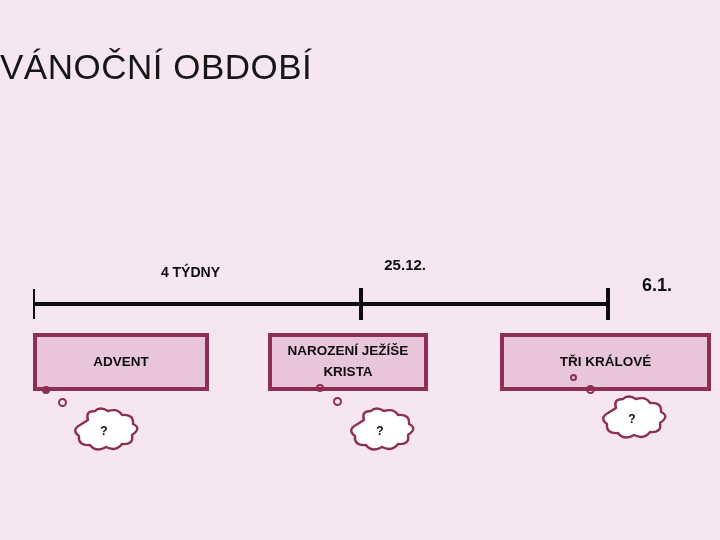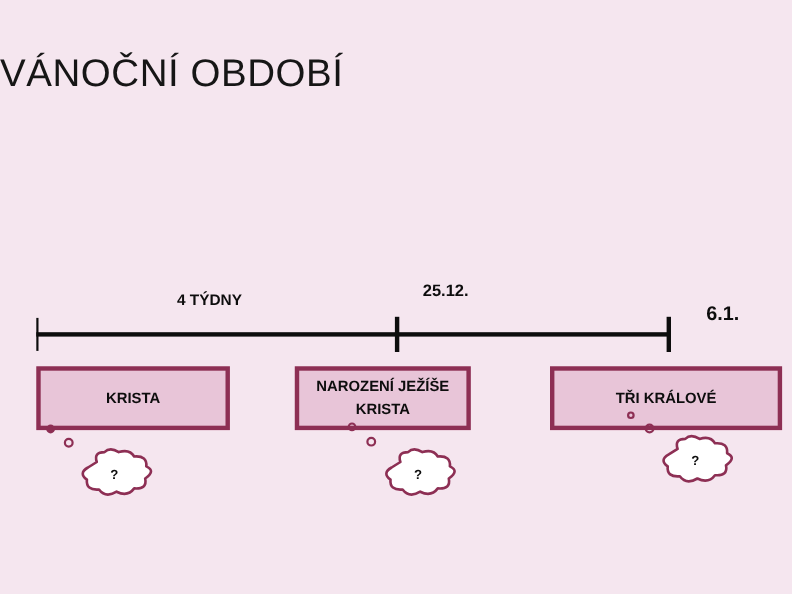--- a/index.html
+++ b/index.html
@@ -167,21 +167,21 @@
 
   <div class="axis-line"></div>
   <div class="tick tick-start"></div>
   <div class="tick tick-mid"></div>
   <div class="tick tick-end"></div>
 
   <div class="axis-label" id="label-weeks">4 TÝDNY</div>
   <div class="axis-label" id="label-dec25">25.12.</div>
   <div class="axis-label" id="label-jan6">6.1.</div>
 
-  <div class="period-box" id="box-advent">KRISTA</div>
+  <div class="period-box" id="box-advent">ADVENT</div>
   <div class="period-box" id="box-nativity">NAROZENÍ JEŽÍŠE KRISTA</div>
   <div class="period-box" id="box-kings">TŘI KRÁLOVÉ</div>
 
   <div class="thought" id="thought-advent">
     <div class="trail filled" style="left:-30px; top:-22px; width:8px; height:8px;"></div>
     <div class="trail" style="left:-14px; top:-10px; width:9px; height:9px;"></div>
     <svg width="70" height="46" viewBox="0 0 70 46">
       <path d="M16 12 Q13 3 23 3 Q28 -2 36 3 Q46 0 50 7 Q62 6 61 16
                Q70 20 60 27 Q62 37 50 36 Q44 44 34 39 Q24 45 18 37
                Q6 38 7 28 Q-1 22 8 17 Z" fill="#ffffff" stroke="#8d2f54" stroke-width="2.4" stroke-linejoin="round"></path>

